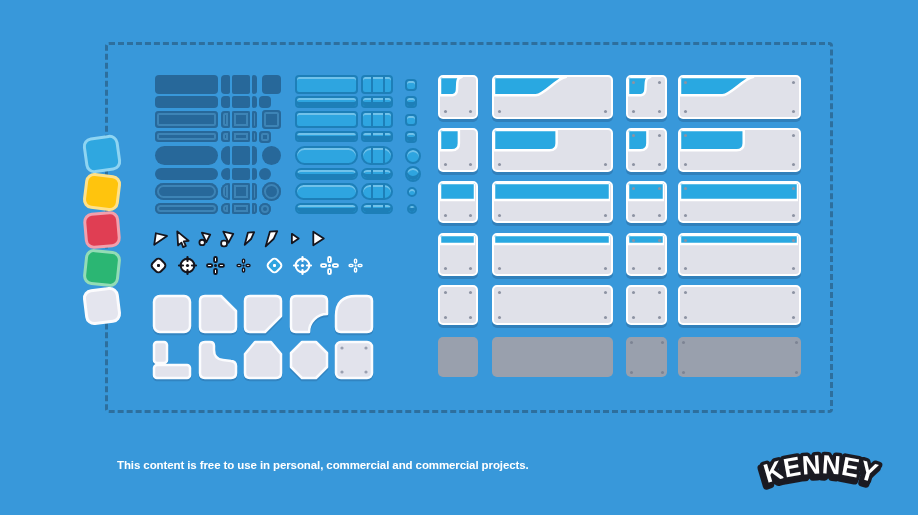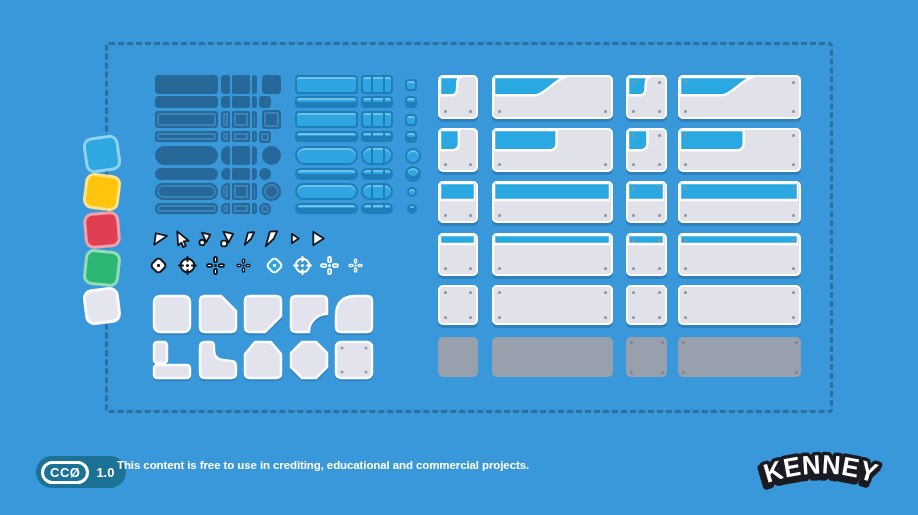--- a/index.html
+++ b/index.html
@@ -480,27 +480,23 @@
         <i class="screw" style="left: 34.5px; top: 3.5px; background: rgb(125, 132, 148);"></i>
       </div>
       <div class="panel disabled" style="left: 678px; top: 337px; width: 123px; height: 40px; background: rgb(153, 160, 173);">
         <i class="screw" style="left: 3.5px; top: 33.5px; background: rgb(125, 132, 148);"></i>
         <i class="screw" style="left: 116.5px; top: 33.5px; background: rgb(125, 132, 148);"></i>
         <i class="screw" style="left: 3.5px; top: 3.5px; background: rgb(125, 132, 148);"></i>
         <i class="screw" style="left: 116.5px; top: 3.5px; background: rgb(125, 132, 148);"></i>
       </div>
     </div>
 
-  <div class="badge" id="badge" style="background: rgb(27, 114, 148);">
-    <span class="badge-cc">CCØ</span>
-    <span class="badge-ver">1.0</span>
-  </div>
 
   <div class="license">
-    <div>This content is free to use in crediting, educational and commercial projects.</div>
+    <div>This content is free to use in personal, commercial and commercial projects.</div>
   </div>
 
   <svg class="logo" viewBox="0 0 122 62">
     <defs>
         <path id="logoArc" d="M5 46 Q61 26 117 48"></path>
       </defs>
     <text class="logo-shadow"><textPath href="#logoArc" xlink:href="#logoArc" textLength="108" lengthAdjust="spacingAndGlyphs">KENNEY</textPath></text>
     <text class="logo-main"><textPath href="#logoArc" xlink:href="#logoArc" textLength="108" lengthAdjust="spacingAndGlyphs">KENNEY</textPath></text>
   </svg>
 </div>

